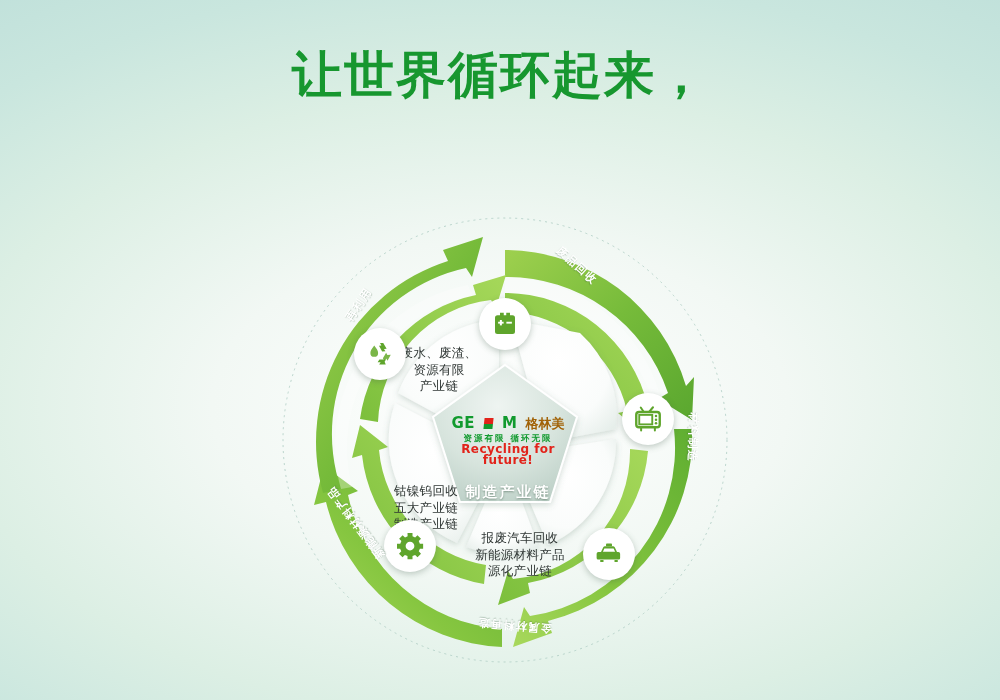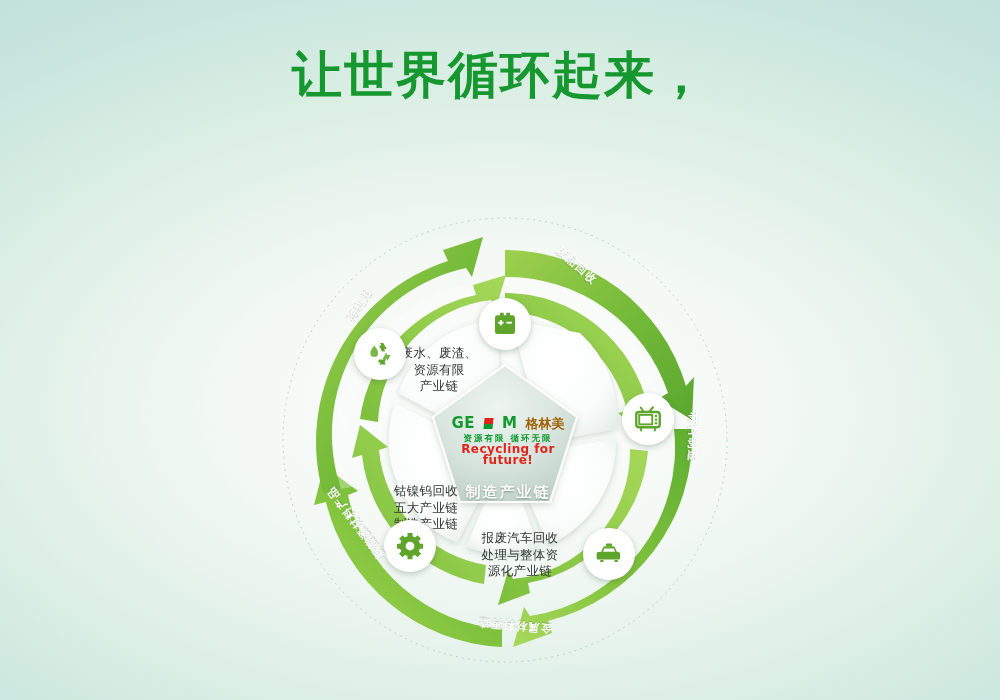--- a/index.html
+++ b/index.html
@@ -234,21 +234,21 @@
     </div>
     <div class="center-sub">制造产业链</div>
 
     <div class="seg-text" style="left:107px; top:130px;">废水、废渣、
 资源有限
 产业链</div>
     <div class="seg-text" style="left:94px;  top:268px;">钴镍钨回收
 五大产业链
 制造产业链</div>
     <div class="seg-text" style="left:188px; top:315px;">报废汽车回收
-处理与整体资
+新能源材料产品
 源化产业链</div>
 
     <div class="bubble" style="left:199px; top:83px;">
       <svg viewBox="0 0 24 24">
         <path fill="#5fa52c" d="M8 3h3v2h2V3h3v2h2a2 2 0 0 1 2 2v11a2 2 0 0 1-2 2H6a2 2 0 0 1-2-2V7a2 2 0 0 1 2-2h2V3z
                  M7 11h4v2H7v-2z M7 9h4v2H7V9z M13 11h4v2h-4v-2z"></path>
         <rect x="6.5" y="10.2" width="4.4" height="1.5" fill="#fff"></rect>
         <rect x="7.9" y="8.8" width="1.6" height="4.3" fill="#fff"></rect>
         <rect x="13.1" y="10.2" width="4.4" height="1.5" fill="#fff"></rect>
       </svg>

